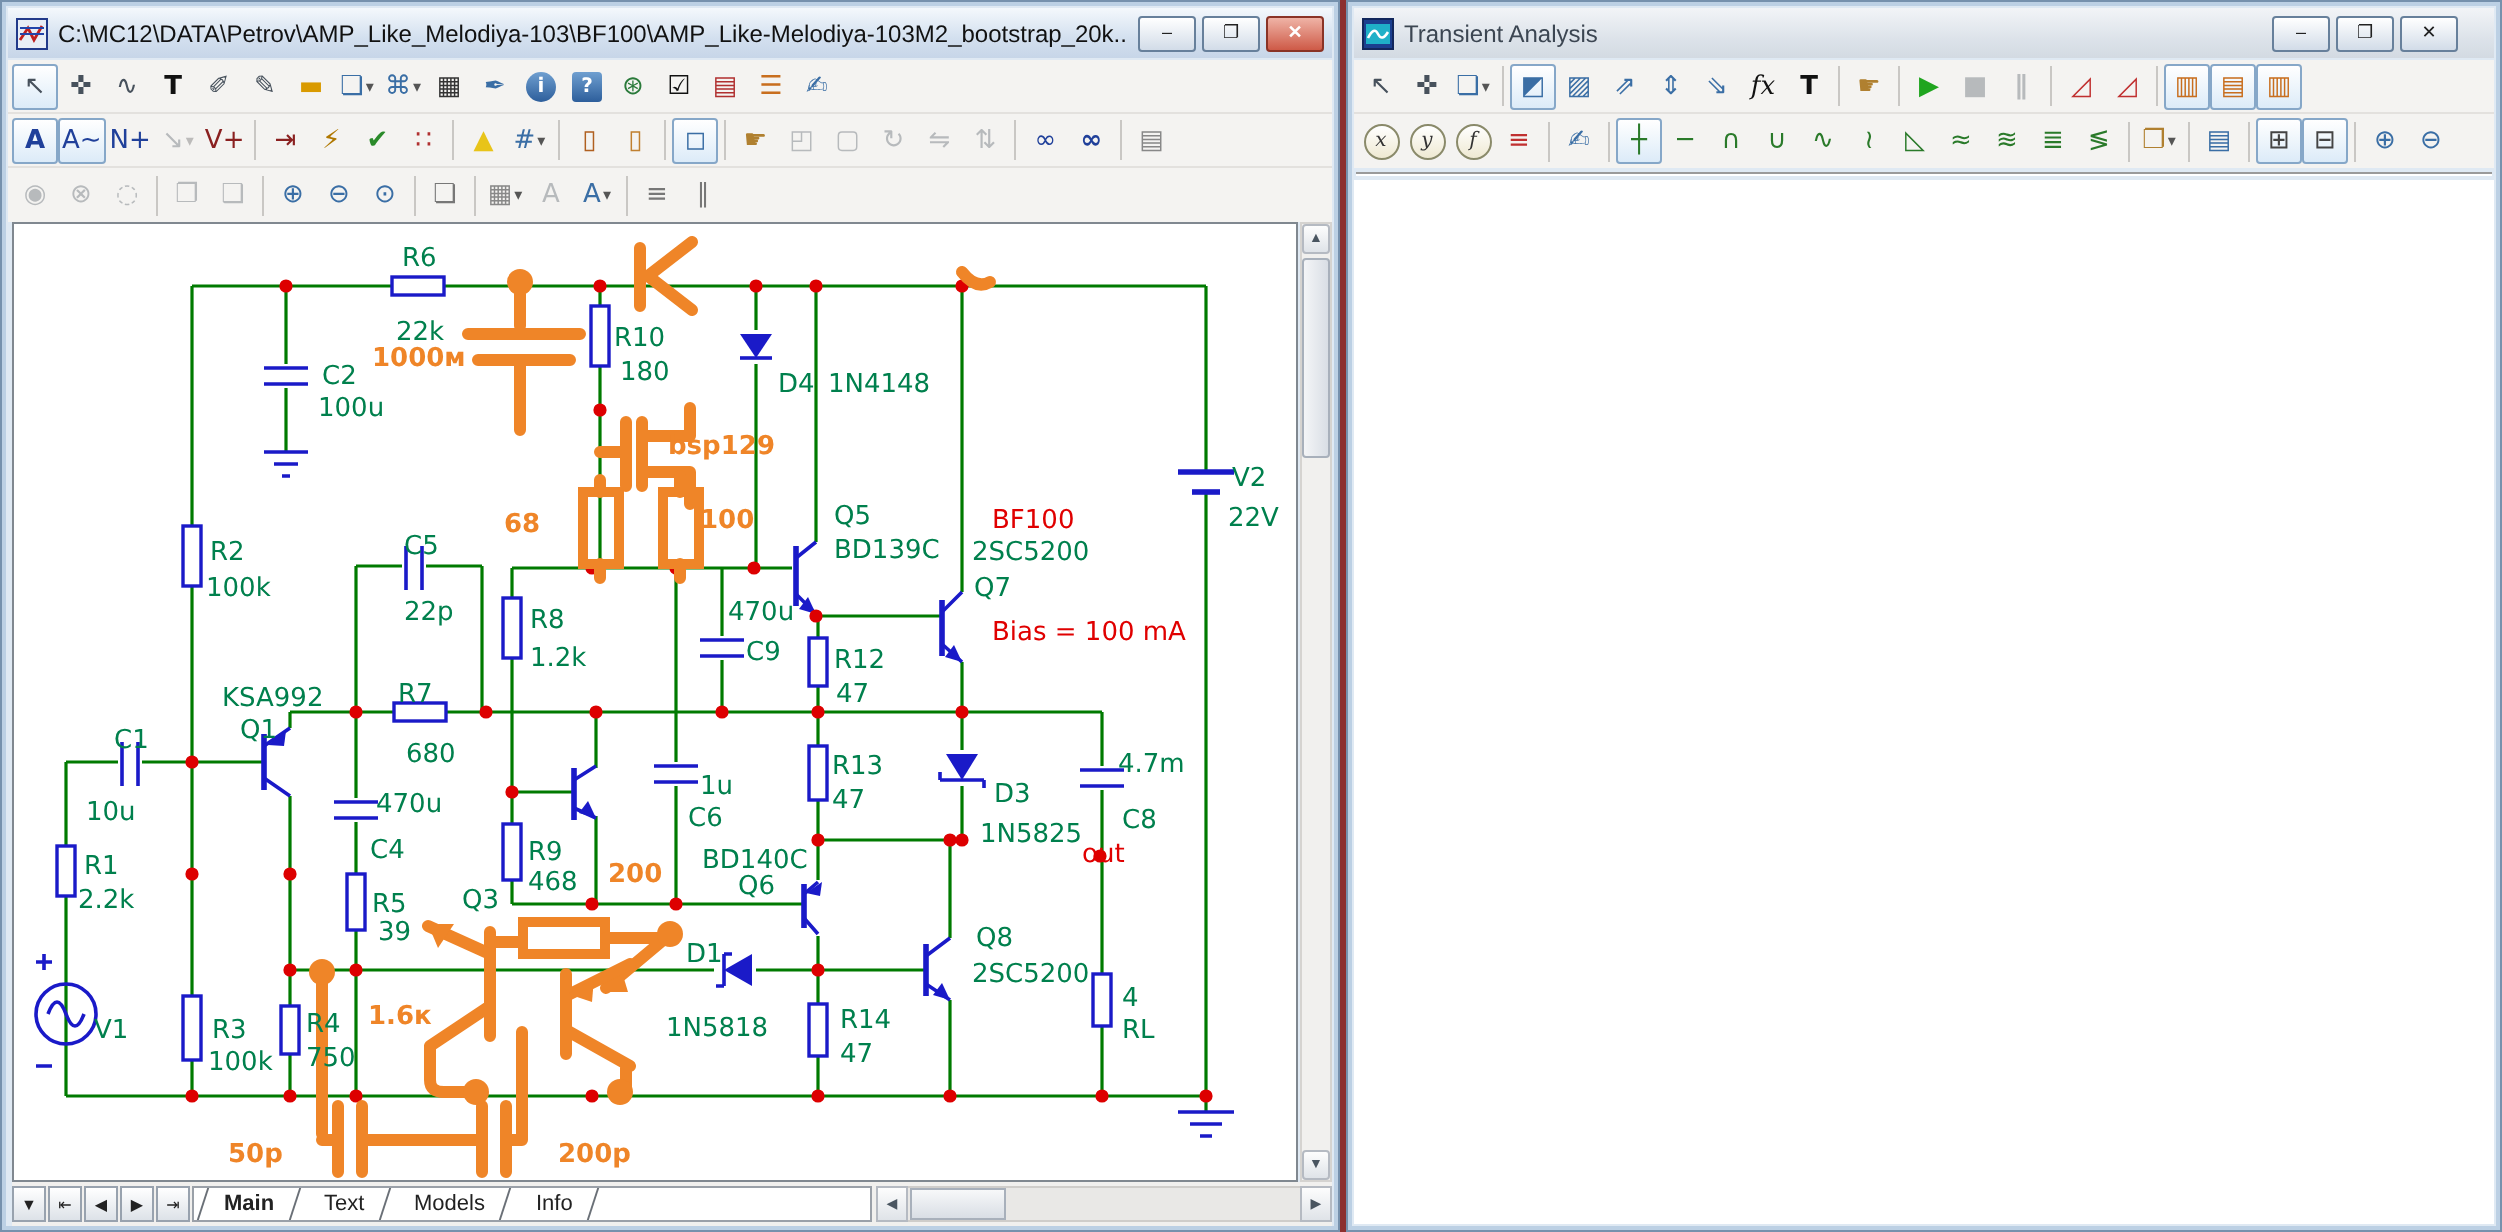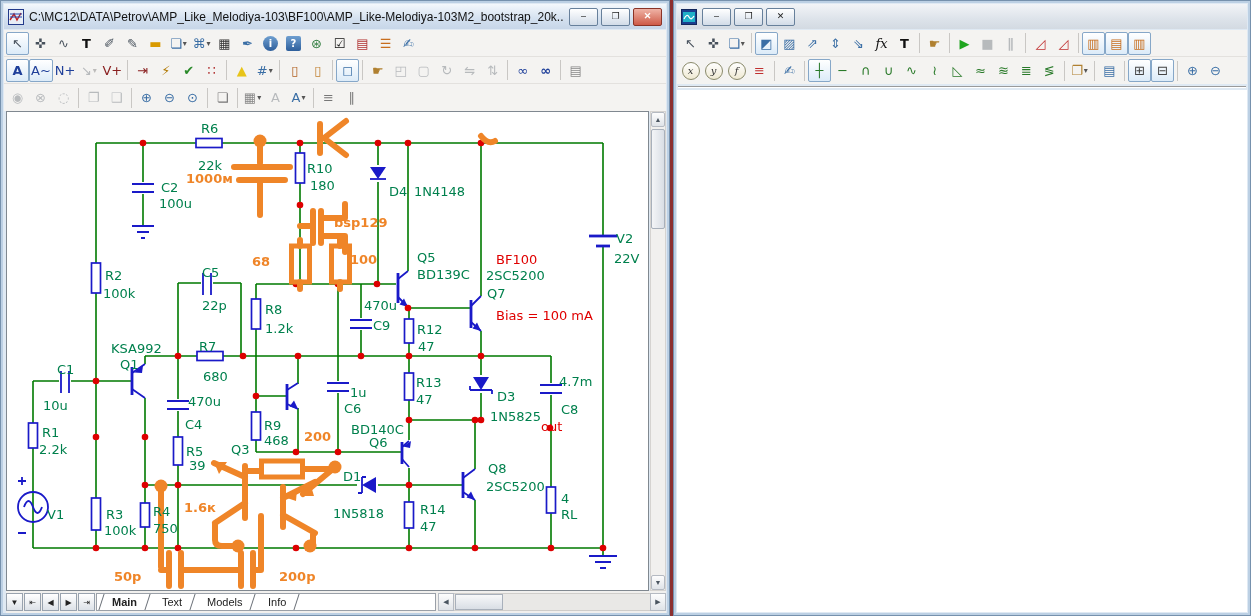--- a/index.html
+++ b/index.html
@@ -583,20 +583,21 @@
   </div>
 </div>
 
 <div class="win inactive" id="win-right">
   <div class="titlebar">
     <svg class="title-icon" viewBox="0 0 16 16">
       <rect x="0.5" y="0.5" width="15" height="15" fill="#1b3f8f" stroke="#12275c"></rect>
       <rect x="2" y="3" width="12" height="10" fill="#1fb0c8"></rect>
       <path d="M3,10 Q6,4 8,8 T13,7" stroke="#ffffff" fill="none" stroke-width="1.3"></path>
     </svg>
+    <span class="title-text">Transient Analysis</span>
     <span class="win-btns">
       <span class="wbtn">–</span>
       <span class="wbtn">❐</span>
       <span class="wbtn cls">✕</span>
     </span>
   </div>
   <div class="tbar" style="top:29px;">
       <span class="tbtn">
         <span>↖</span>
       </span>

